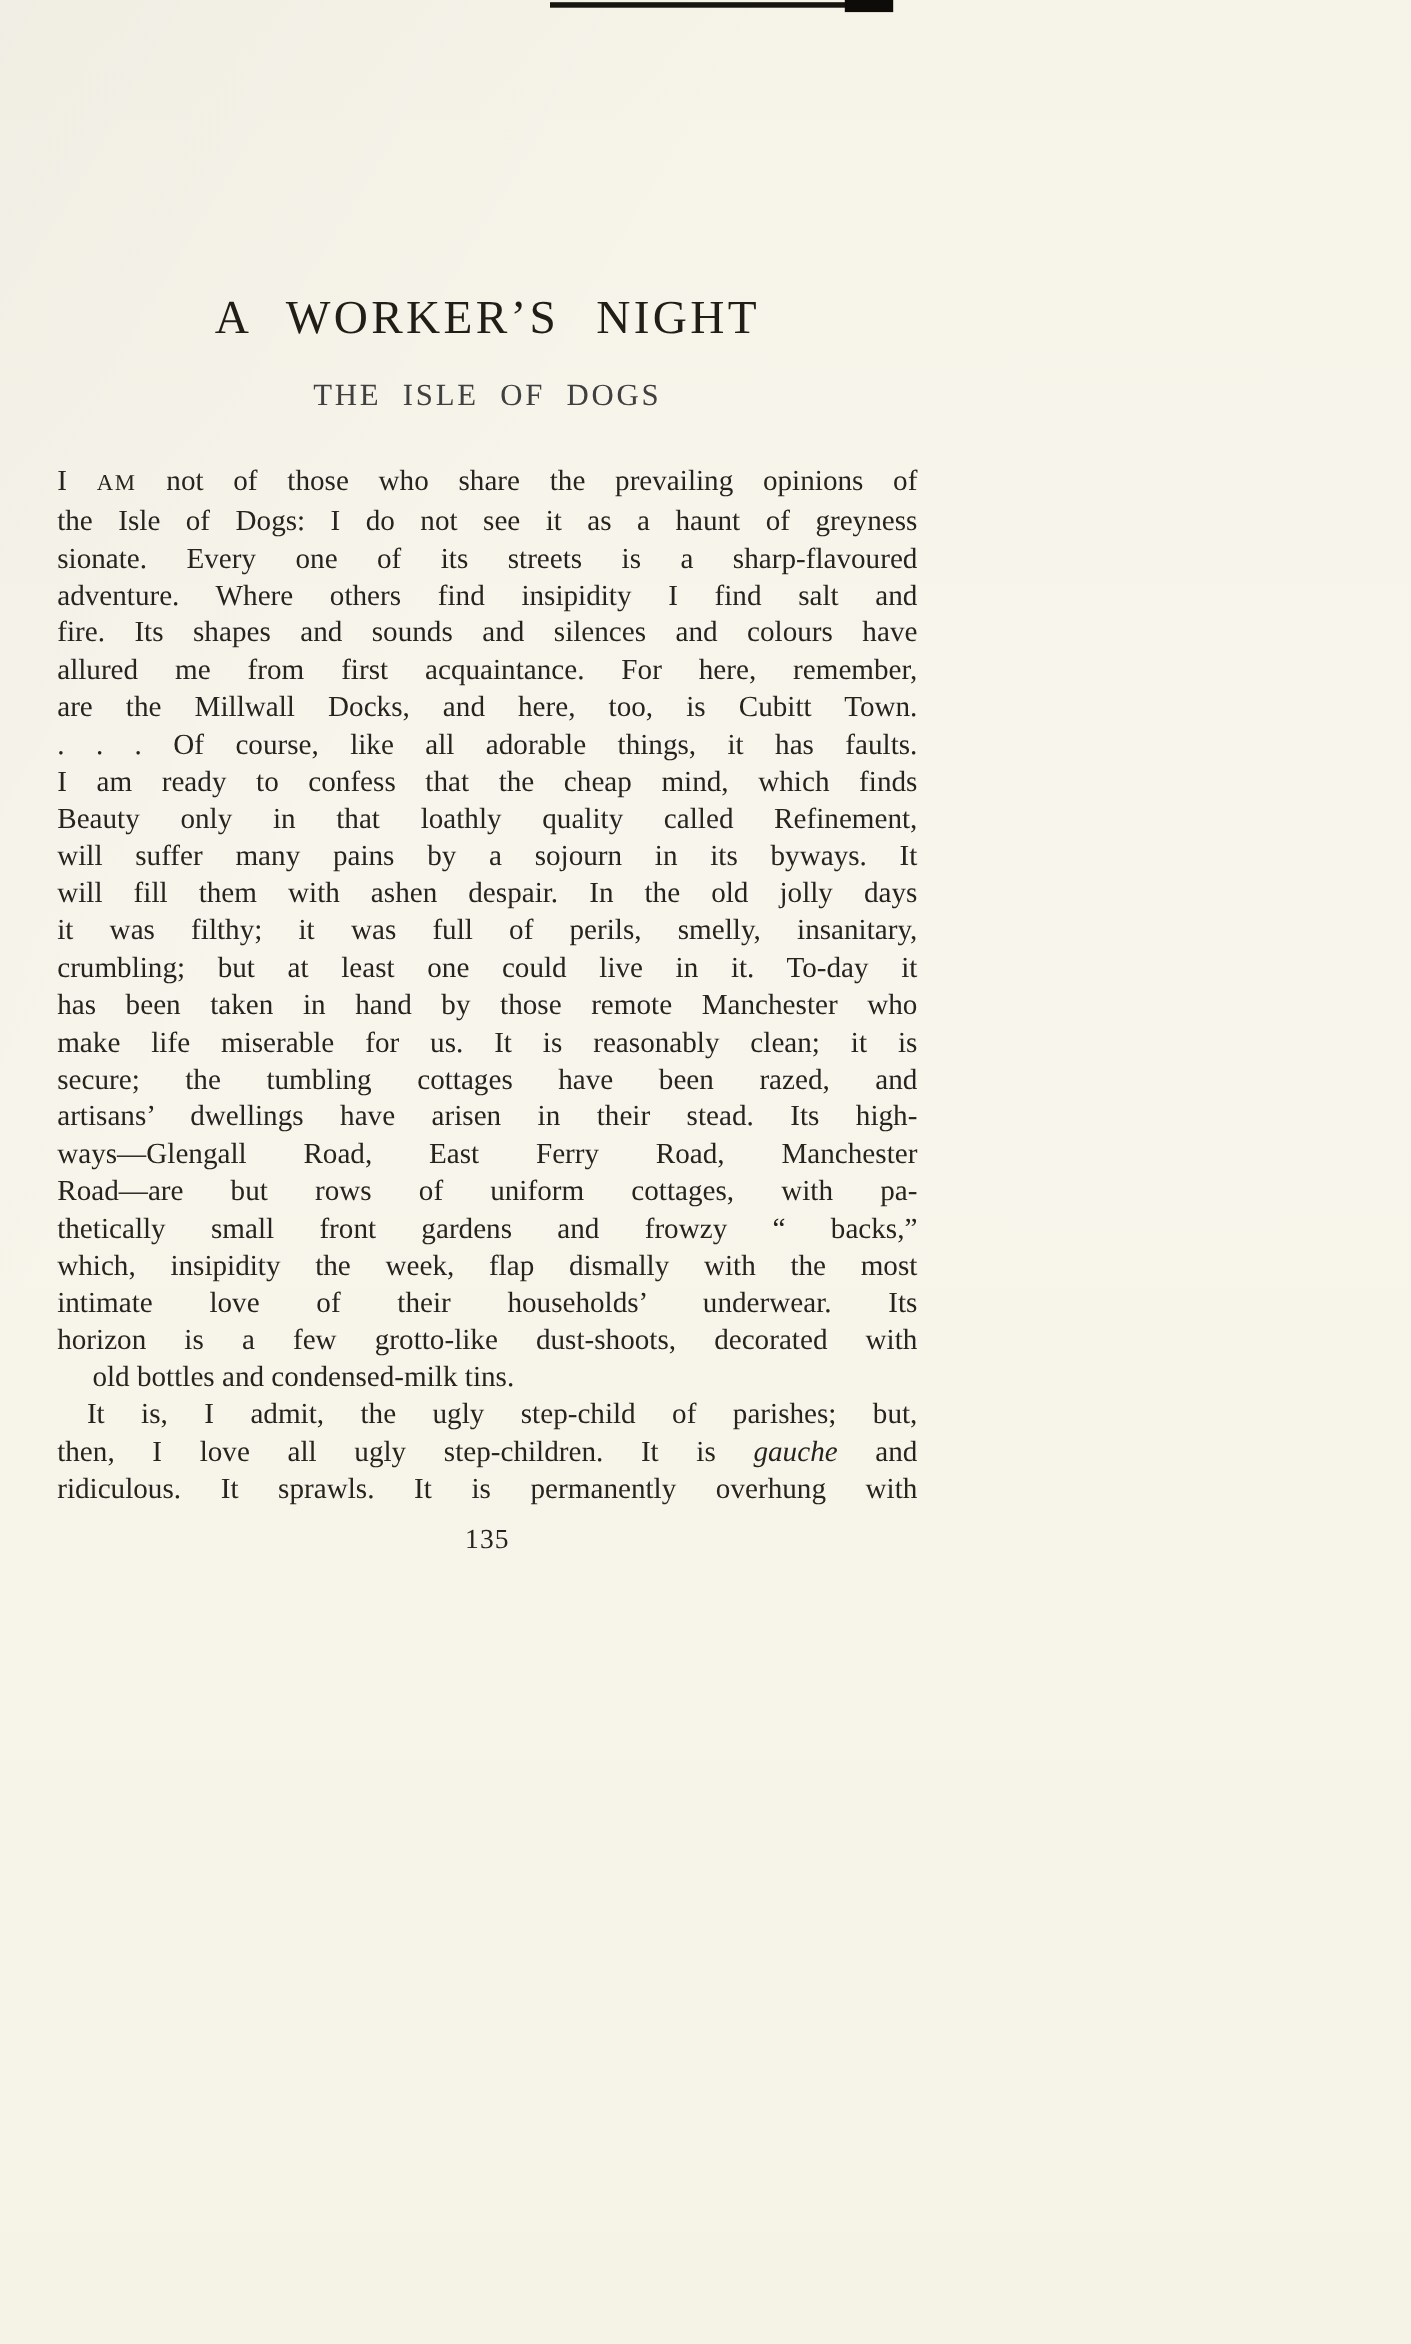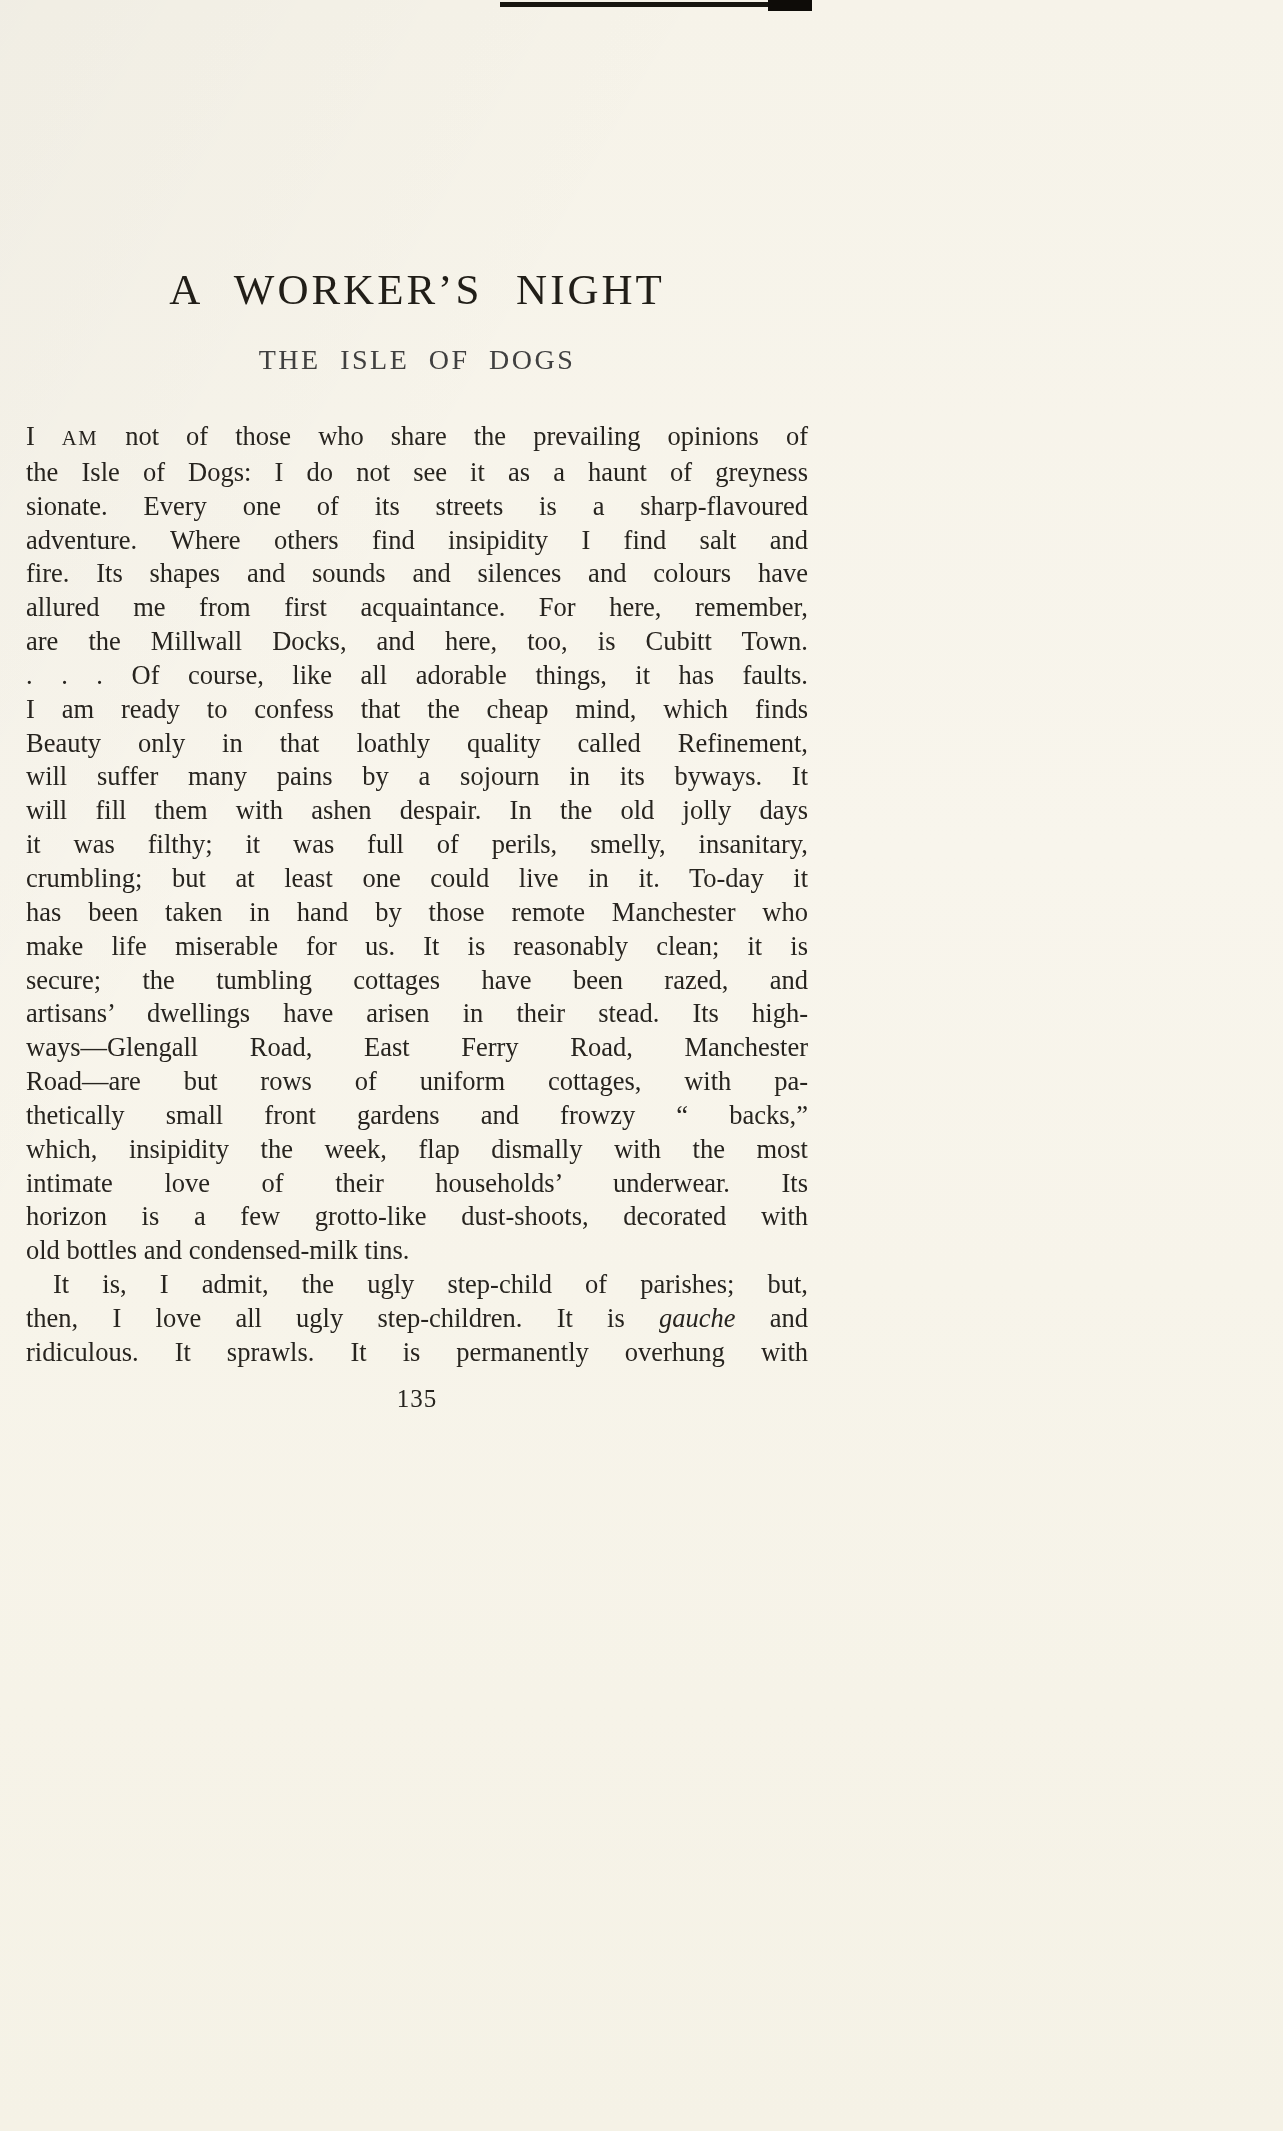--- a/index.html
+++ b/index.html
@@ -18,21 +18,21 @@
   .scan-line-a {
     position: absolute; top: 2px; left: 500px; width: 292px; height: 5px;
     background: #17150f;
   }
   .scan-line-b {
     position: absolute; top: 0px; left: 768px; width: 44px; height: 11px;
     background: #0e0c08;
   }
   .page-inner {
     position: absolute;
-    left: 26px;
+    left: 52px;
     top: 0;
     width: 782px;
   }
   .chapter-title {
     margin-top: 266px;
     text-align: center;
     font-size: 43px;
     line-height: 48px;
     letter-spacing: 3px;
     word-spacing: 20px;
@@ -52,20 +52,21 @@
     font-size: 26.5px;
     line-height: 33.85px;
   }
   .line {
     text-align: justify;
     text-align-last: justify;
     white-space: normal;
   }
   .line.lastline {
     text-align-last: left;
+    margin-left: 32px;
   }
   .line.indent {
     text-indent: 27px;
   }
   .sc {
     font-size: 0.78em;
     letter-spacing: 1.5px;
   }
   .italic {
     font-style: italic;

